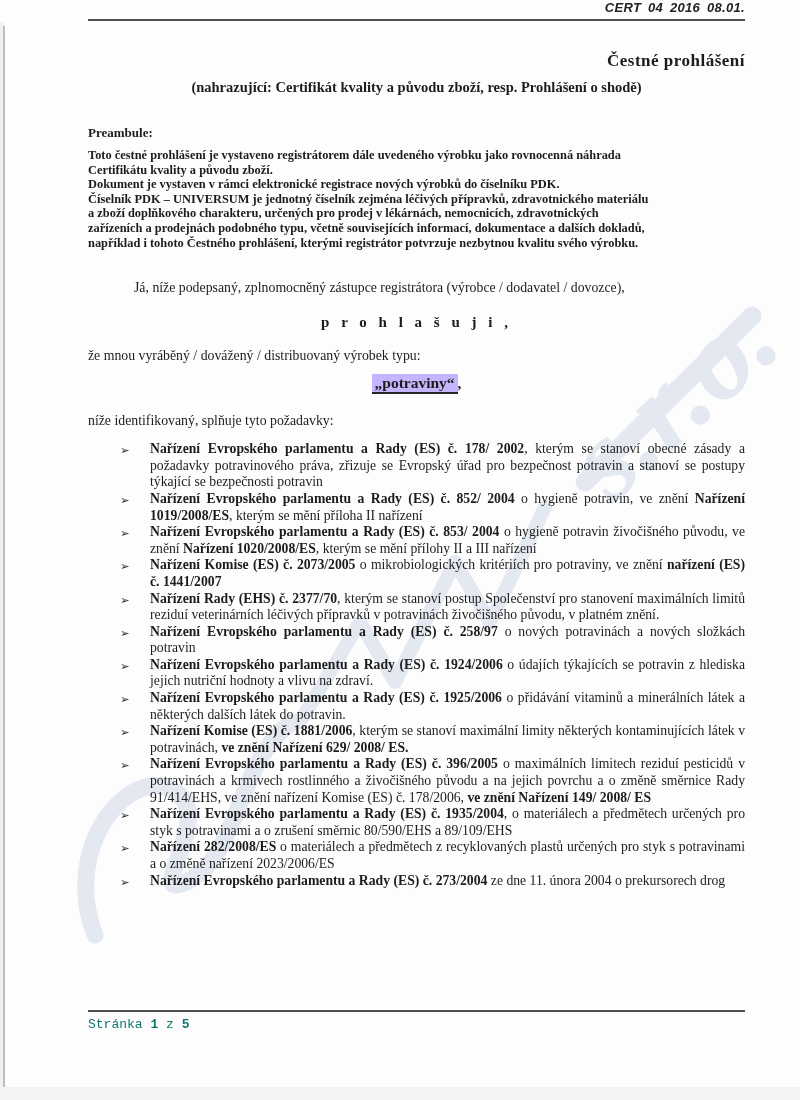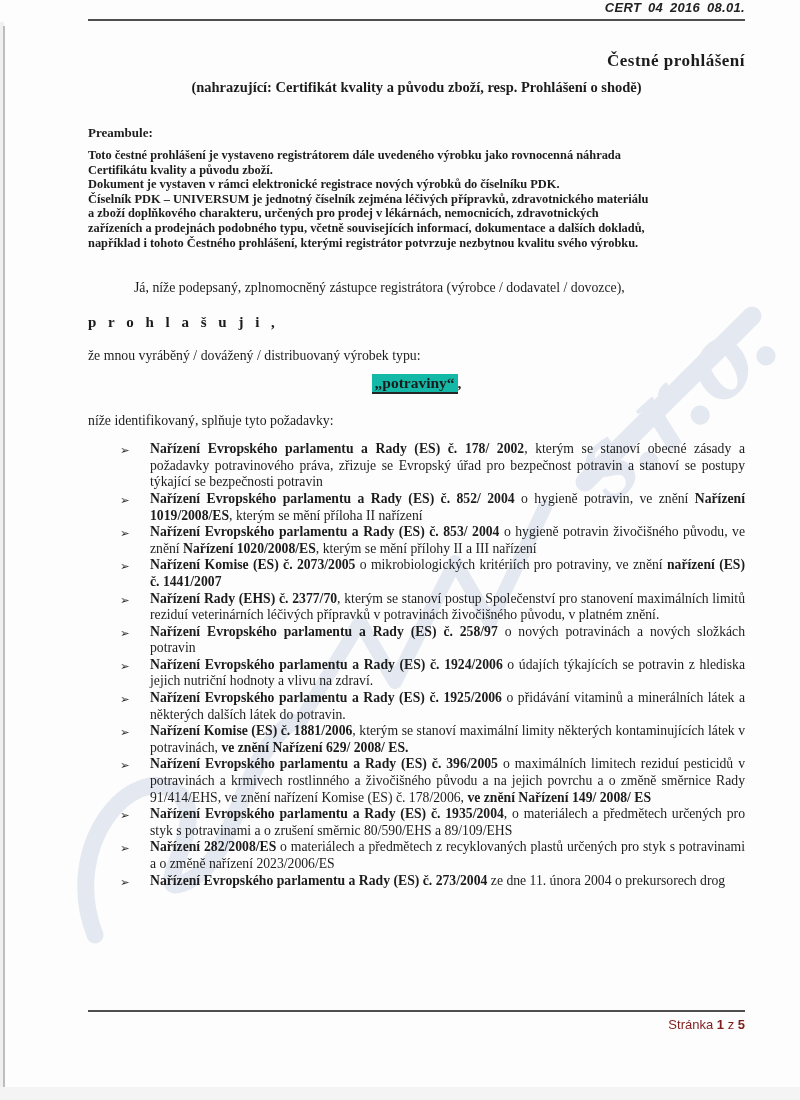--- a/index.html
+++ b/index.html
@@ -21,37 +21,37 @@
     font-size:13px;letter-spacing:.3px;word-spacing:3px;line-height:16px;color:#222;}
 
   .doc-title{margin:26px 0 0;text-align:right;font-size:17px;font-weight:bold;
     letter-spacing:.5px;line-height:28px;}
   .doc-subtitle{margin-top:3px;text-align:center;font-size:14.5px;font-weight:bold;line-height:18px;}
 
   .preambule-heading{margin:25px 0 0;font-size:13px;font-weight:bold;line-height:24px;}
   .preamble{margin-top:3px;font-weight:bold;font-size:12.4px;line-height:14.6px;}
 
   .declarant{margin-top:29px;text-indent:46px;font-size:13.8px;line-height:17px;}
-  .declaration-word{margin-top:17px;text-align:left;font-weight:bold;font-size:15px;
+  .declaration-word{margin-top:17px;text-align:center;font-weight:bold;font-size:15px;
     letter-spacing:4px;line-height:18px;}
   .product-intro{margin-top:16px;font-size:13.8px;line-height:17px;}
   .product-line{margin-top:9px;text-align:center;font-size:15.5px;line-height:19px;}
-  .hl{font-weight:bold;background:#14b8a6;border-bottom:2px solid #262626;padding:0 3px 1px;}
+  .hl{font-weight:bold;background:#c4b5fd;border-bottom:2px solid #262626;padding:0 3px 1px;}
   .product-comma{font-weight:bold;}
   .requirements-intro{margin-top:20px;font-size:13.8px;line-height:17px;}
 
   ul.reg-list{margin:12px 0 0;padding:0;list-style:none;}
   ul.reg-list li{position:relative;margin-left:32px;padding-left:30px;
     text-align:justify;font-size:13.7px;line-height:16.6px;}
   ul.reg-list .marker{position:absolute;left:0;top:1px;
     font-family:"DejaVu Sans",sans-serif;font-size:11.5px;color:#2a2a2a;}
 
   .doc-footer{position:absolute;left:88px;width:657px;top:1010px;z-index:1;
-    border-top:2px solid #4f4f4f;text-align:right;
-    font-family:Liberation Sans, sans-serif;font-size:13px;padding-top:5px;color:#7f1d1d;}
+    border-top:2px solid #4f4f4f;text-align:left;
+    font-family:Liberation Mono, monospace;font-size:13px;padding-top:5px;color:#0f766e;}
 </style>
 </head>
 <body>
 
 <div class="page">
 
   <svg class="watermark" width="800" height="1100" viewBox="0 0 800 1100" aria-hidden="true">
     <g fill="none" stroke="#e4e9f1" stroke-linecap="round" stroke-linejoin="round">
       <path d="M 95 935 C 60 845 132 762 176 792 C 216 818 142 902 186 882 C 240 857 236 762 292 722" stroke-width="17"></path>
       <path d="M 300 722 L 360 622 L 395 682 L 455 562 L 490 622 L 545 507" stroke-width="14"></path>

